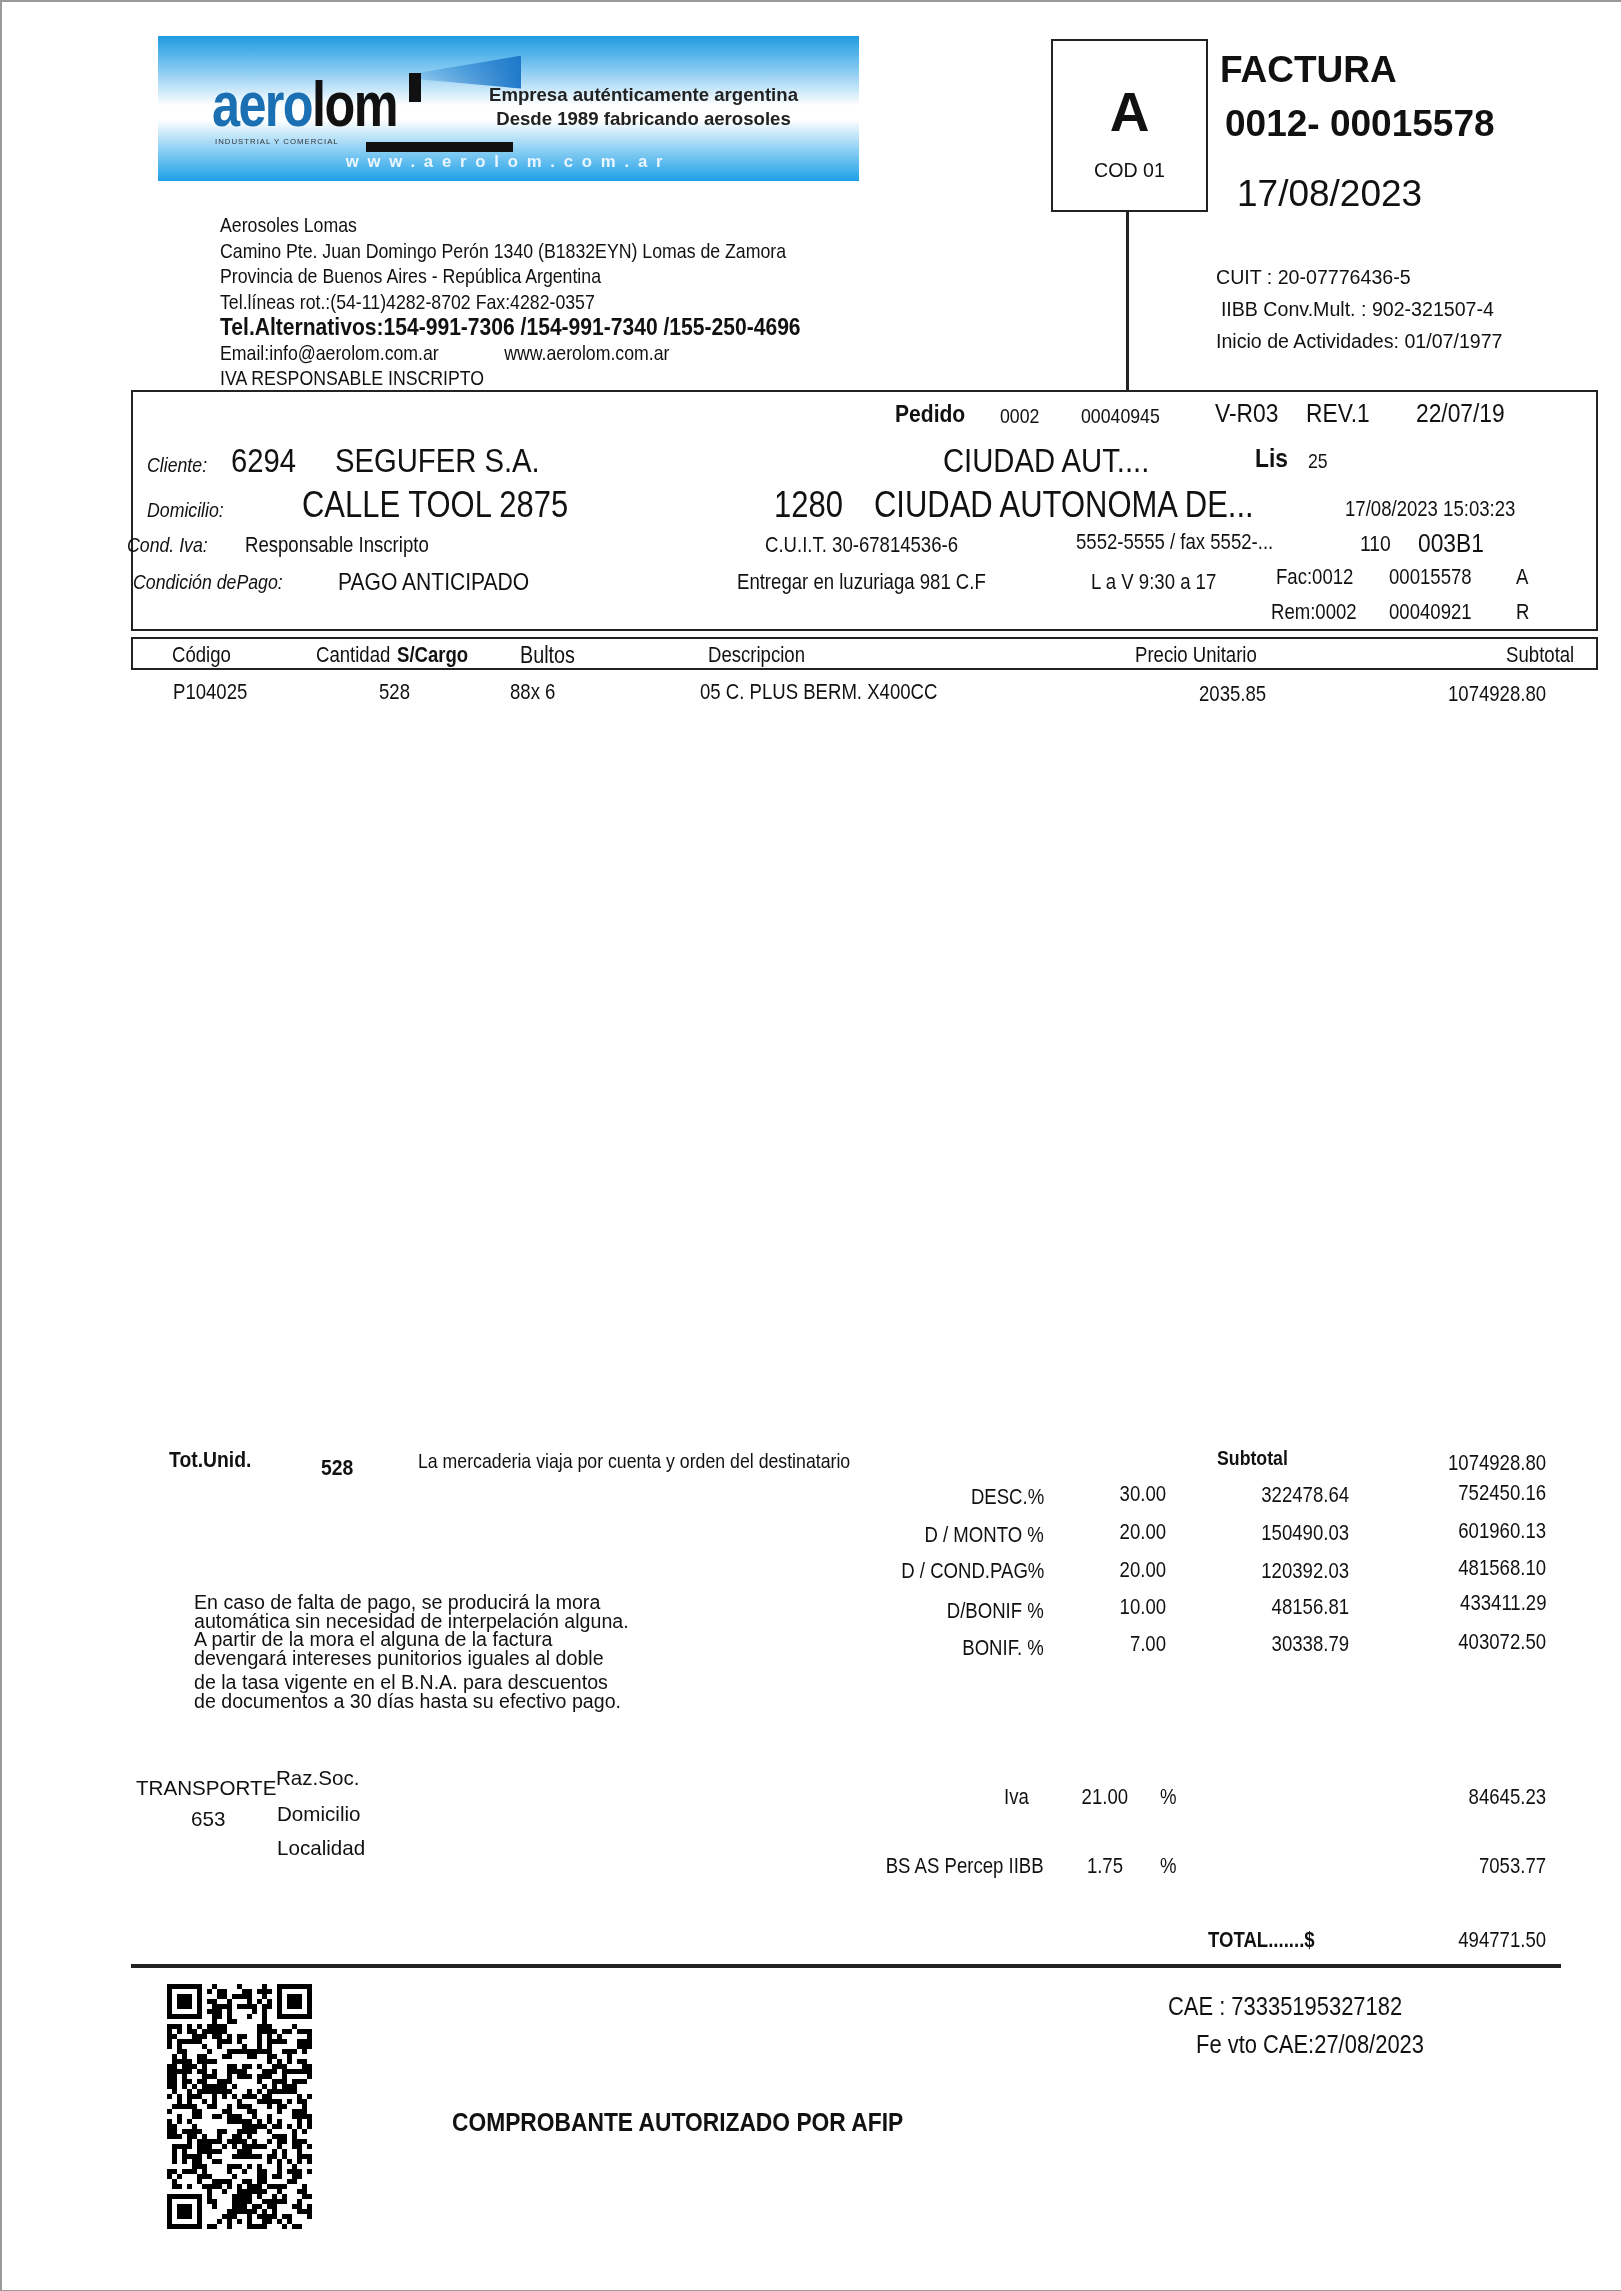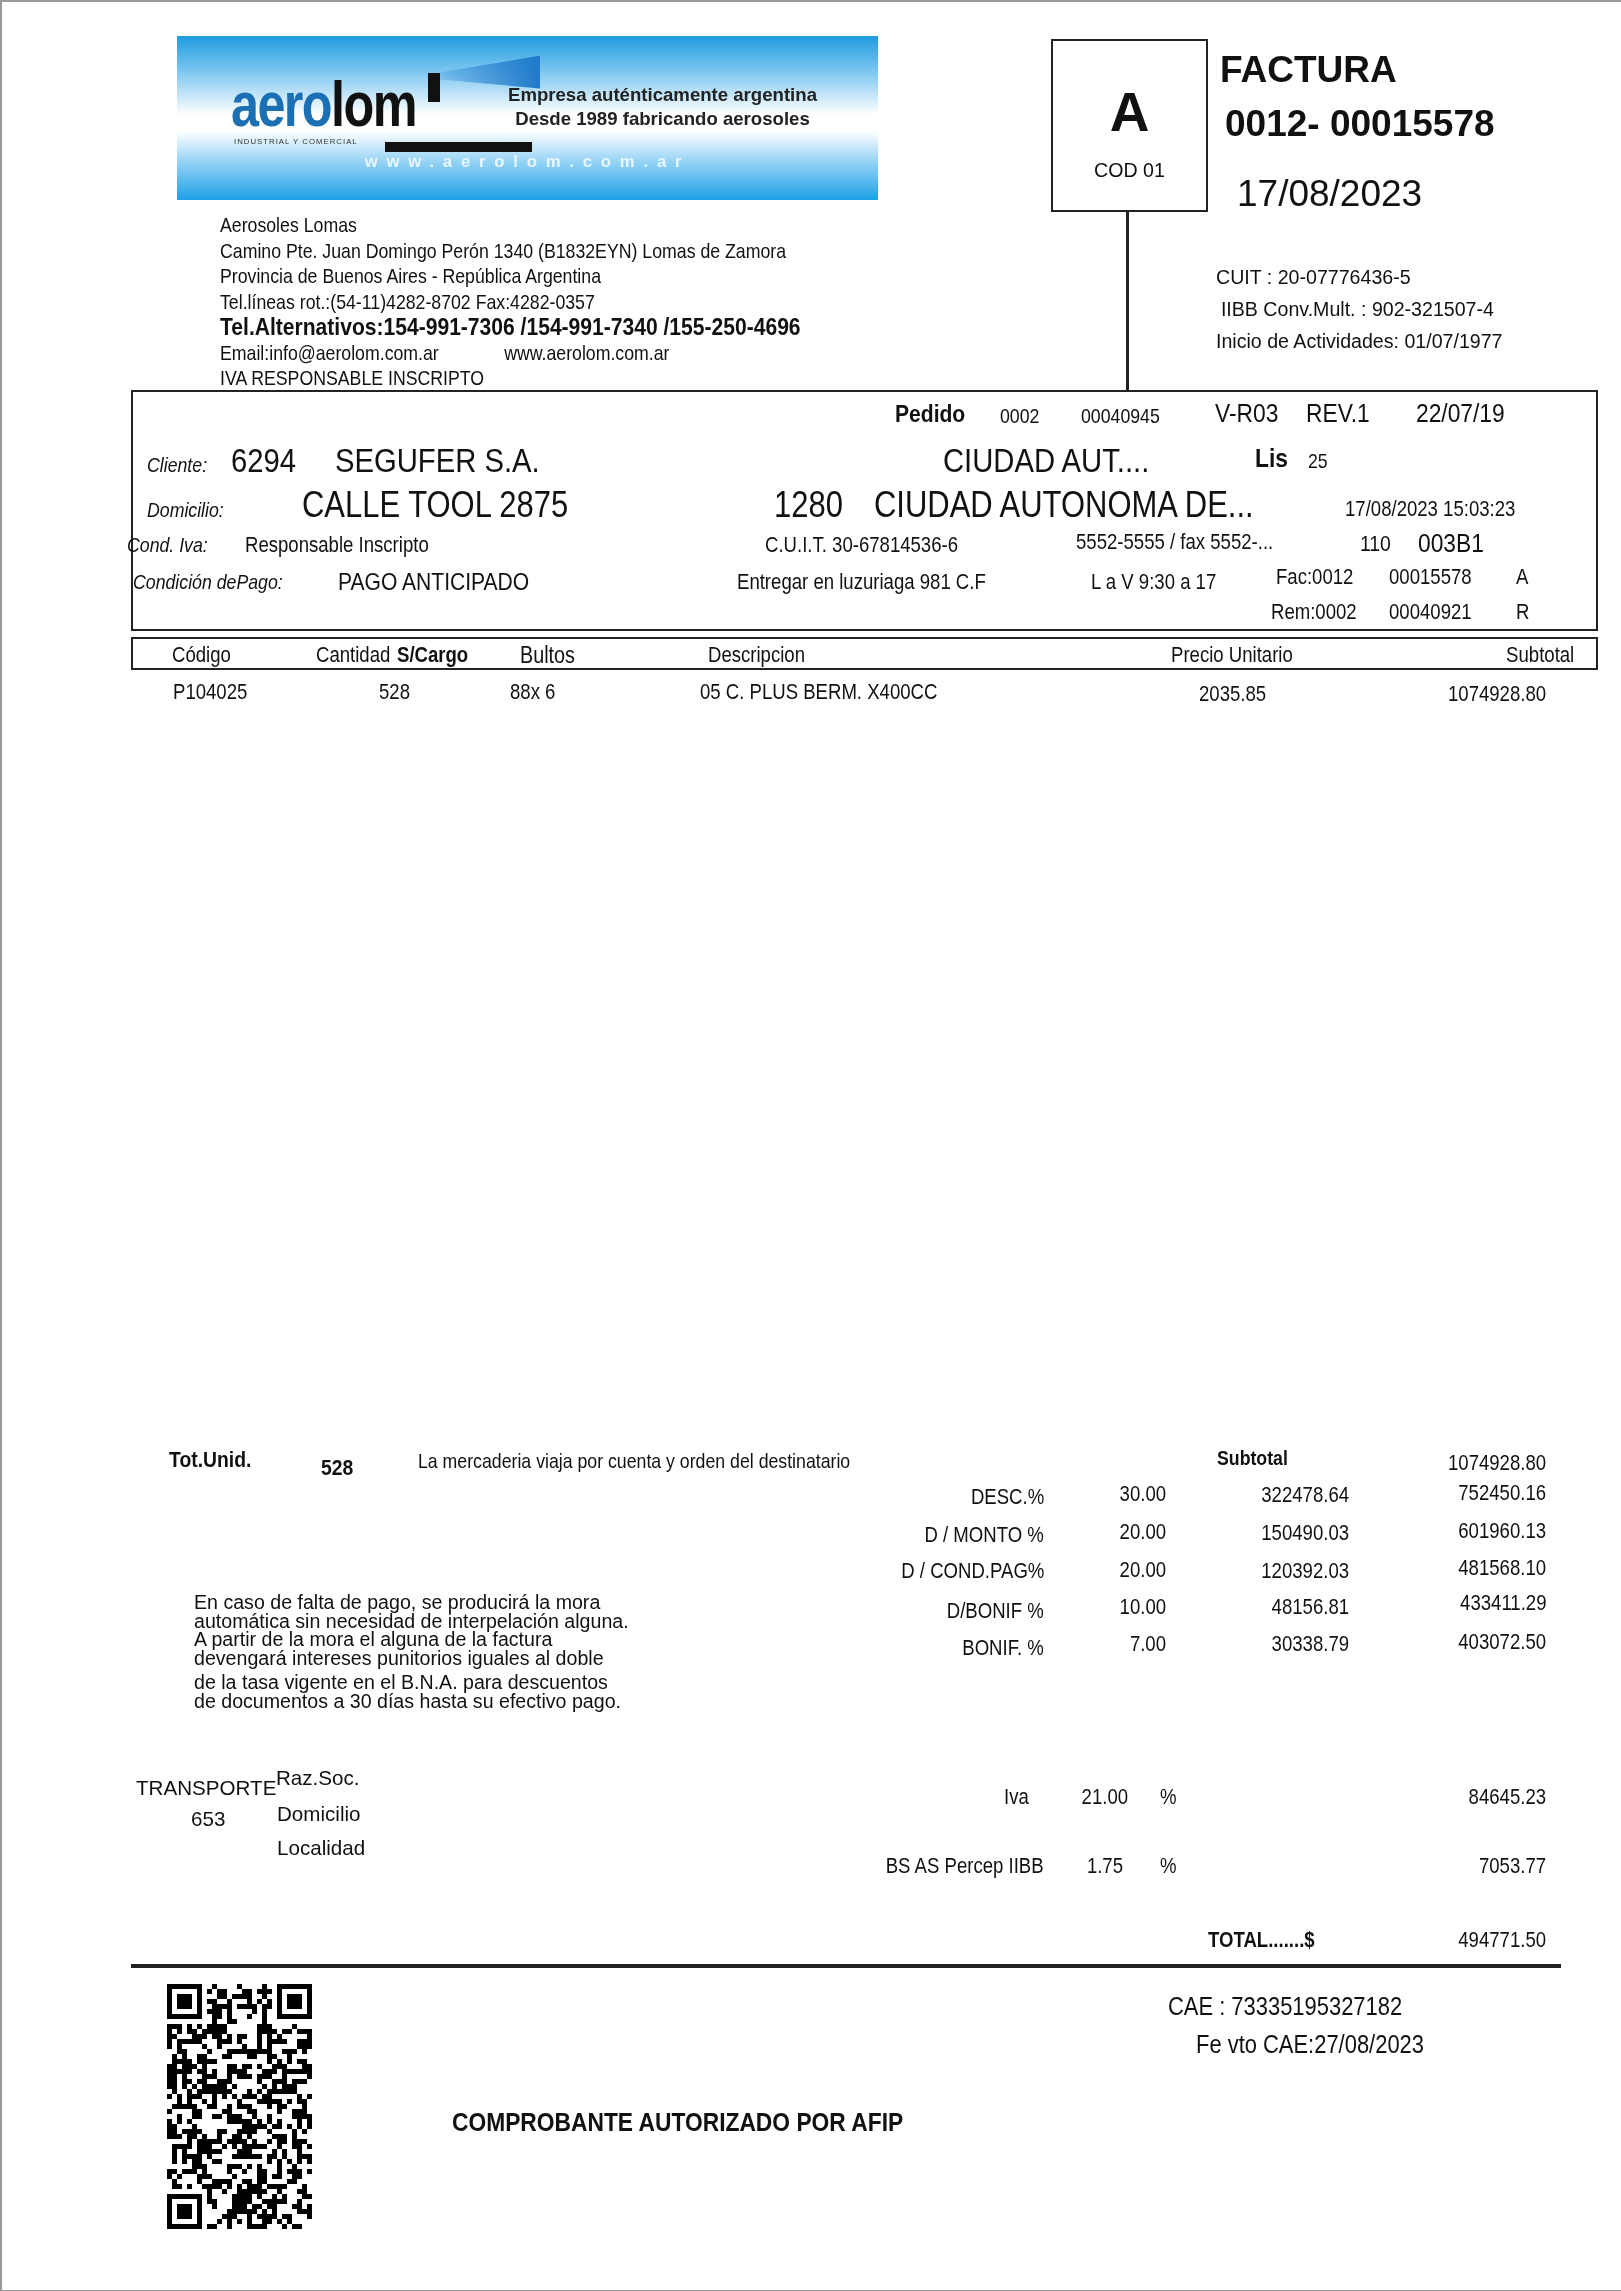--- a/index.html
+++ b/index.html
@@ -5,21 +5,21 @@
   html, body { margin:0; padding:0; background:#fff; }
   body { width:1621px; height:2292px; position:relative; overflow:hidden;
          font-family:"Liberation Sans", sans-serif; color:#111; }
   .page-border { position:absolute; left:0; top:0; width:1619px; height:2288px;
                  border-left:2px solid #9a9a9a; border-top:2.9px solid #9a9a9a; border-bottom:2.9px solid #9a9a9a; }
   .abs { position:absolute; white-space:nowrap; }
   .cond { display:inline-block; transform:scaleX(0.86); transform-origin:left center; }
   .cond-r { display:inline-block; transform:scaleX(0.86); transform-origin:right center; }
 
   
-  .logo { position:absolute; left:177px; top:36px; width:701px; height:164px;
+  .logo { position:absolute; left:158px; top:36px; width:701px; height:145px;
           background:linear-gradient(to bottom,#1f9be0 0%,#7fc7f1 22%,#ffffff 48%,#ffffff 58%,#8ed0f4 78%,#1ea0e6 100%); overflow:hidden; }
   .logo-word { position:absolute; left:54px; top:37px; font-family:"Liberation Sans", sans-serif; font-weight:bold;
                font-size:63px; line-height:63px; letter-spacing:-2px; transform:scaleX(0.8); transform-origin:left top; }
   .logo-aero { color:#1b6fb3; }
   .logo-lom { color:#111; }
   .beam { position:absolute; left:255px; top:19.6px; width:108px; height:33px;
           background:linear-gradient(to right, rgba(40,130,210,0.15), #1f79c9);
           clip-path:polygon(0 55%, 100% 0, 100% 100%, 0 70%); }
   .tower { position:absolute; left:251px; top:37px; width:11.8px; height:29px; background:#111; }
   .lbase { position:absolute; left:208px; top:106px; width:147px; height:9.8px; background:#111; }
@@ -122,21 +122,21 @@
 <div class="abs" style="left:1271px;top:599px;font-size:21.6px;"><span class="cond">Rem:0002</span></div>
 <div class="abs" style="left:1389px;top:599px;font-size:21.6px;"><span class="cond">00040921</span></div>
 <div class="abs" style="left:1516px;top:599px;font-size:21.6px;"><span class="cond">R</span></div>
 
 <div class="boxed" style="left:131px;top:637px;width:1463px;height:29px;"></div>
 <div class="abs" style="left:172px;top:642px;font-size:21.6px;"><span class="cond">Código</span></div>
 <div class="abs" style="left:316px;top:642px;font-size:21.6px;"><span class="cond">Cantidad</span></div>
 <div class="abs" style="left:397px;top:642px;font-size:21.6px;font-weight:bold;"><span class="cond">S/Cargo</span></div>
 <div class="abs" style="left:520px;top:642px;font-size:23px;"><span class="cond">Bultos</span></div>
 <div class="abs" style="left:708px;top:642px;font-size:21.6px;"><span class="cond">Descripcion</span></div>
-<div class="abs" style="left:1135px;top:642px;font-size:21.6px;margin-left:36px;"><span class="cond">Precio Unitario</span></div>
+<div class="abs" style="left:1135px;top:642px;font-size:21.6px;"><span class="cond">Precio Unitario</span></div>
 <div class="abs" style="right:47px;top:642px;font-size:21.6px;"><span class="cond-r">Subtotal</span></div>
 
 <div>
   <div class="abs" style="left:173px;top:679px;font-size:21.6px;"><span class="cond">P104025</span></div>
   <div class="abs" style="left:379px;top:679px;font-size:21.6px;"><span class="cond">528</span></div>
   <div class="abs" style="left:510px;top:679px;font-size:21.6px;"><span class="cond">88x 6</span></div>
   <div class="abs" style="left:700px;top:679px;font-size:21.6px;"><span class="cond">05 C. PLUS BERM. X400CC</span></div>
   <div class="abs" style="left:1199px;top:681px;font-size:21.6px;"><span class="cond">2035.85</span></div>
   <div class="abs" style="right:75px;top:681px;font-size:21.6px;"><span class="cond-r">1074928.80</span></div>
 </div>

